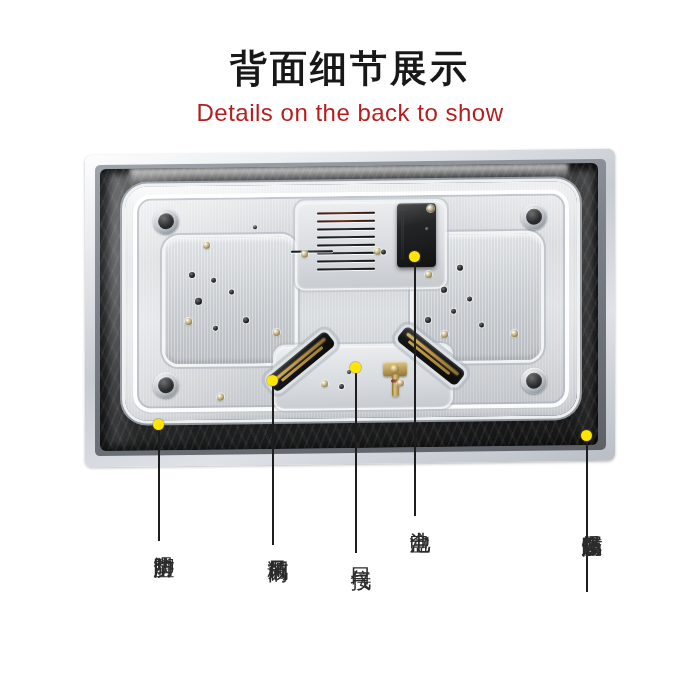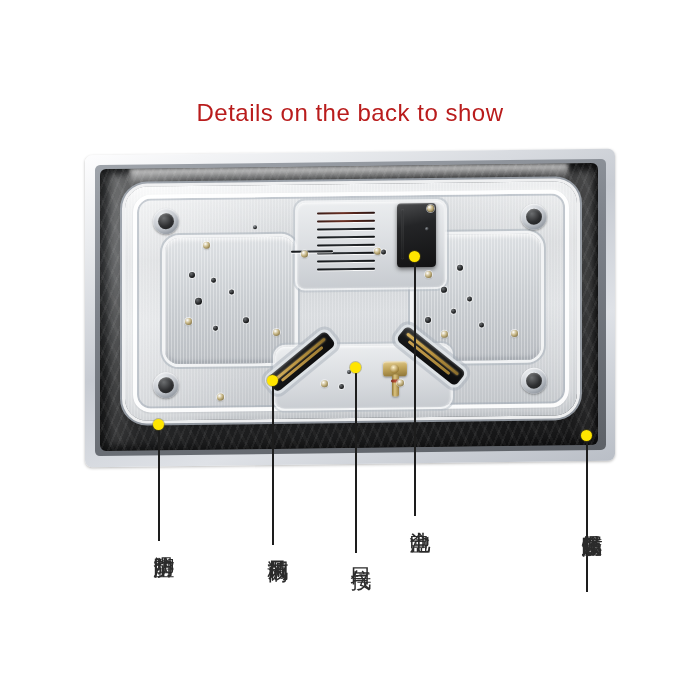--- a/index.html
+++ b/index.html
@@ -255,20 +255,21 @@
     text-orientation:upright;
     white-space:nowrap;
     z-index:28;
   }
 </style>
 </head>
 <body>
 
 <div id="stage">
 
+  <div class="title-cn">背面细节展示</div>
   <div class="title-en">Details on the back to show</div>
 
   <div id="photo">
 
     <div class="rim">
       <div class="rim-inner"></div>
     </div>
 
     <div class="bezel">
       <div class="foil"></div>

